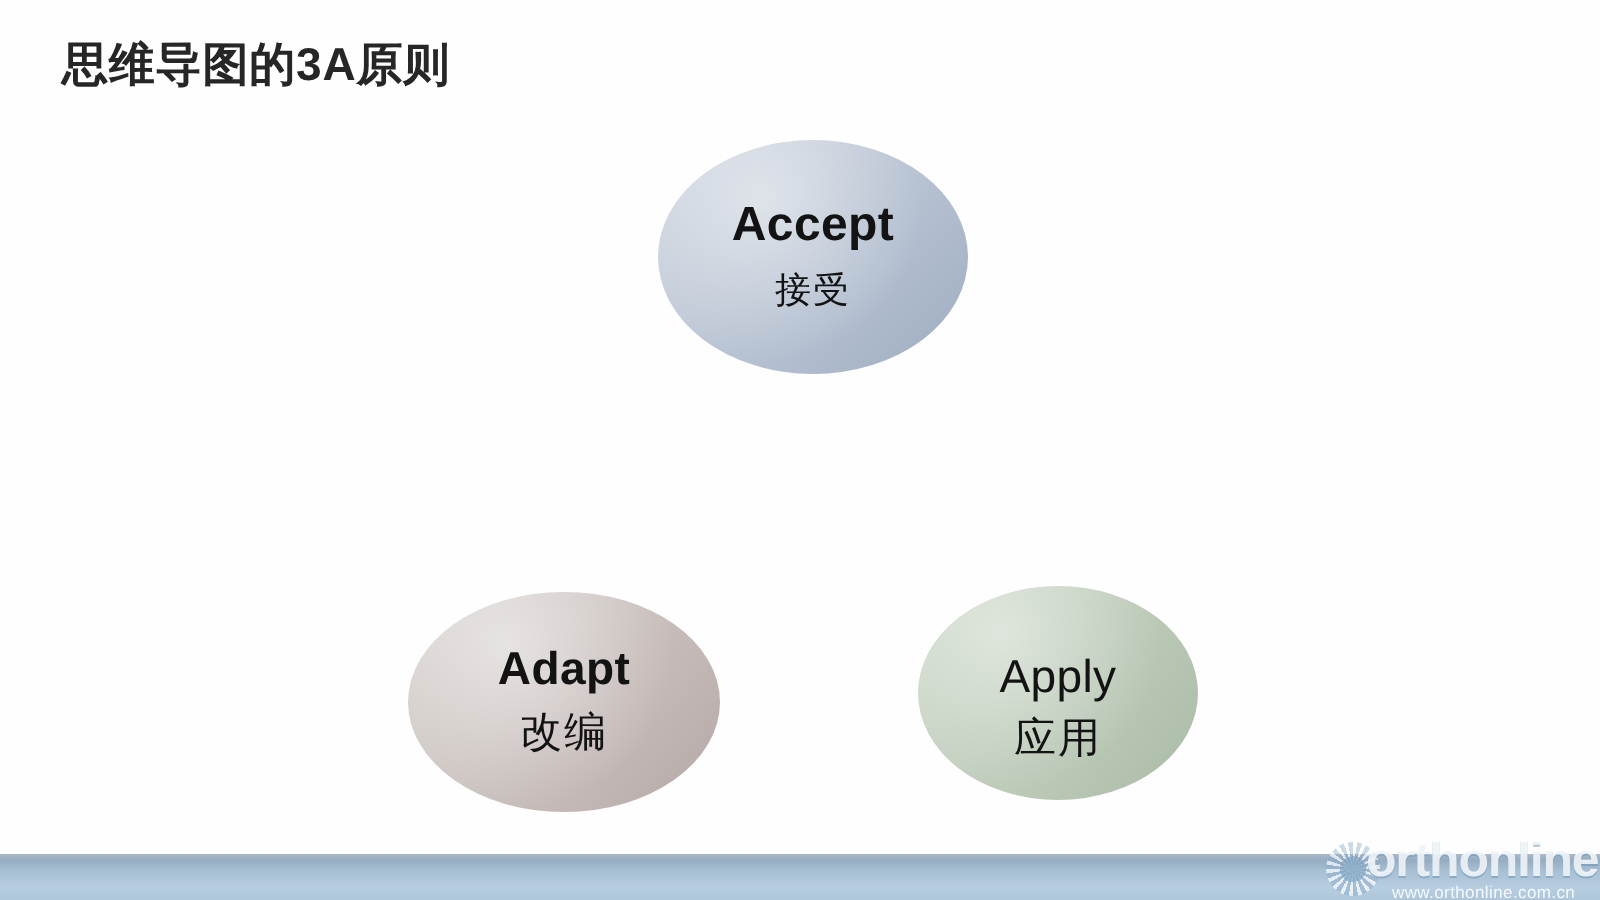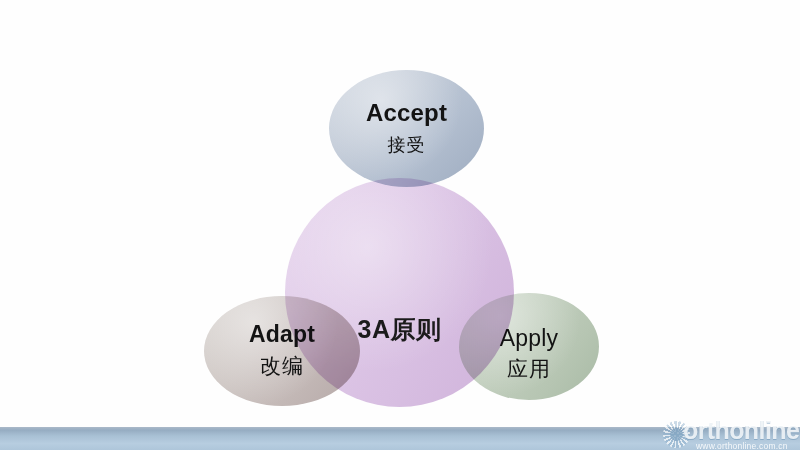--- a/index.html
+++ b/index.html
@@ -229,26 +229,24 @@
     letter-spacing: 0.2px;
     color: rgba(255,255,255,0.88);
     line-height: 1;
   }
 </style>
 </head>
 <body>
 
 <div id="slide">
 
+  <div id="slide-title">思维导图的3A原则</div>
 
   <div id="venn">
 
-    <div id="bubble-core" class="bubble">
-      <div class="line-main">3A原则</div>
-    </div>
 
     <div id="bubble-accept" class="bubble">
       <div class="line-main">Accept</div>
       <div class="line-sub">接受</div>
     </div>
 
     <div id="bubble-apply" class="bubble">
       <div class="line-main">Apply</div>
       <div class="line-sub">应用</div>
     </div>

